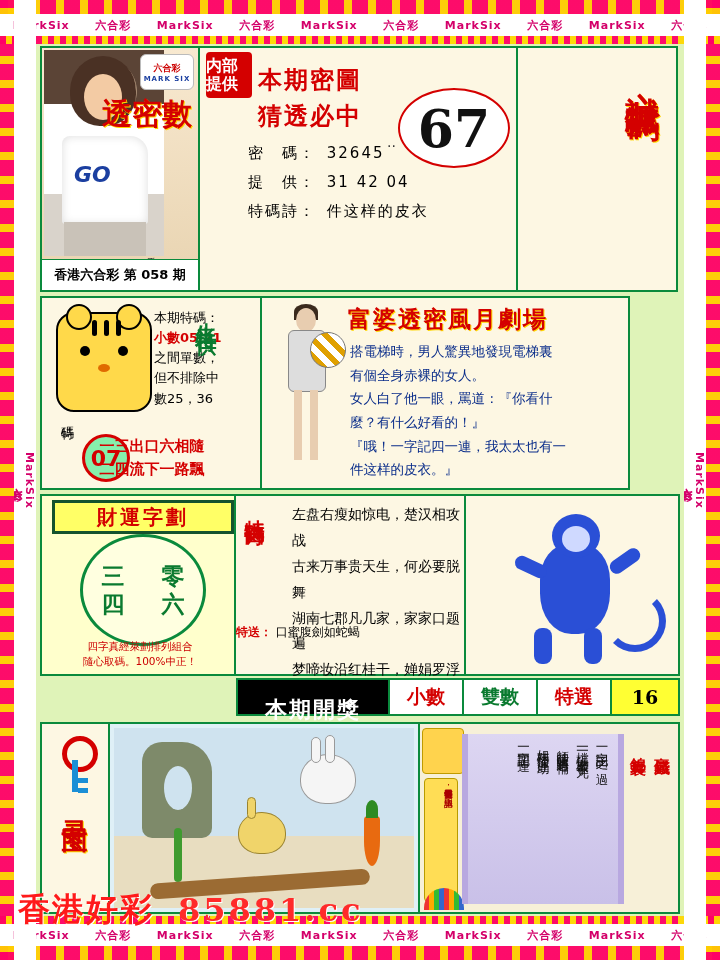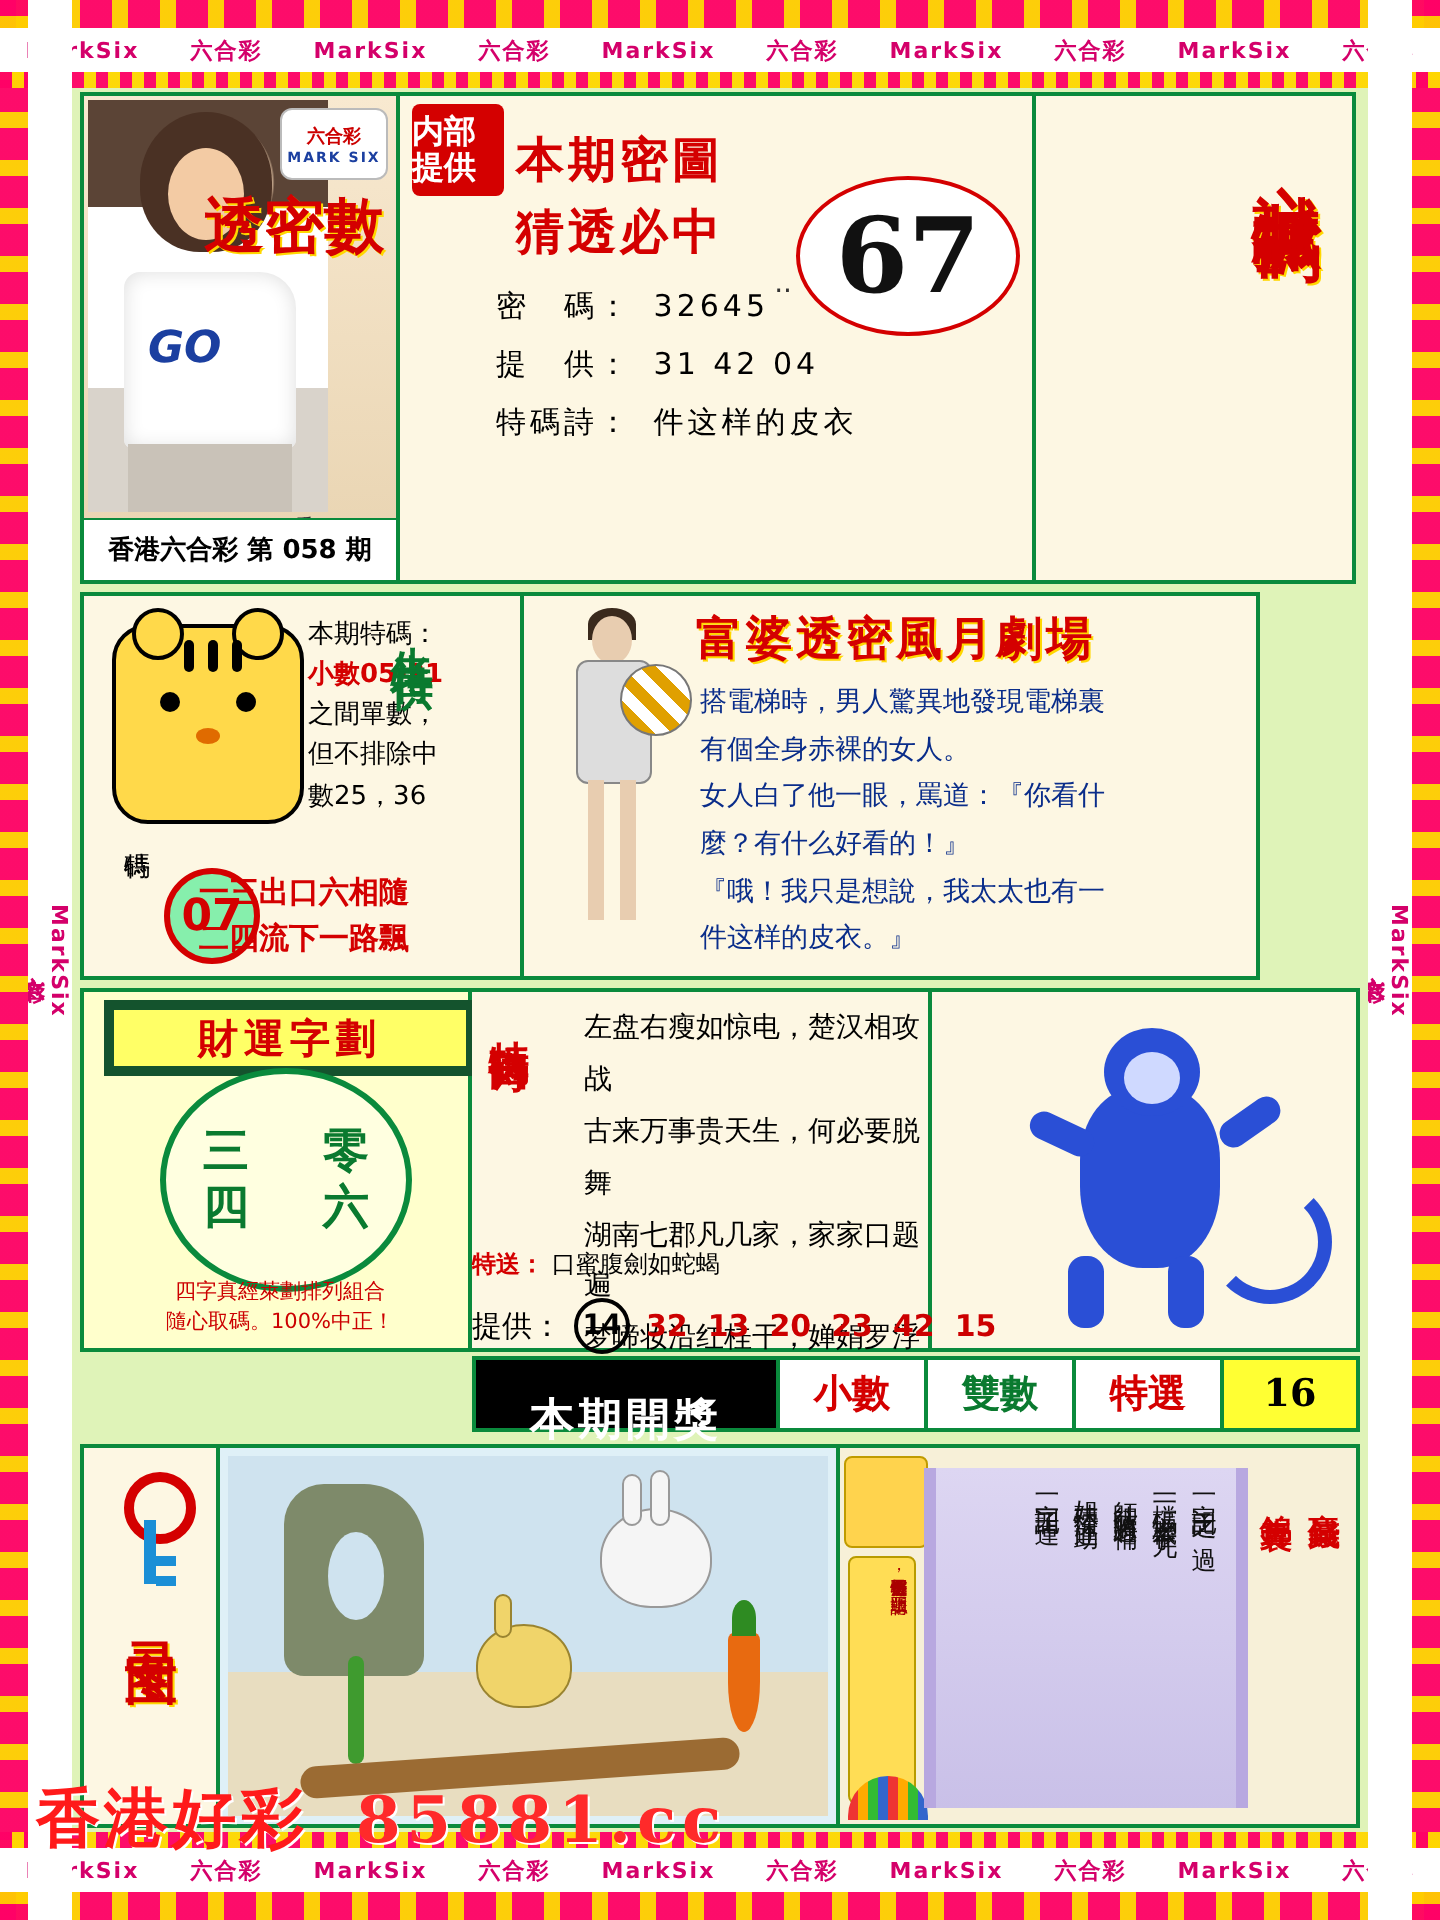--- a/index.html
+++ b/index.html
@@ -256,21 +256,21 @@
   
   .row3{
     position:absolute;left:0;top:448px;width:640px;height:182px;display:flex;
   }
   .cai-box{
     width:196px;height:182px;border:2px solid #0a8a3c;
     background:#ffffcc;box-sizing:border-box;position:relative;
   }
   .cai-title{
     position:absolute;left:10px;top:4px;width:176px;height:28px;
-    background:#ffff66;border:5px solid #14532d;
+    background:#ffff66;border:3px solid #14532d;
     display:flex;align-items:center;justify-content:center;
     font-family:"DejaVu Serif","Liberation Serif",serif;
     font-size:20px;font-weight:bold;color:#d40000;letter-spacing:3px;
   }
   .cai-oval{
     position:absolute;left:38px;top:38px;width:120px;height:106px;
     border:3px solid #0a8a3c;border-radius:50%;
     background:#ffffe0;
     display:flex;flex-wrap:wrap;align-items:center;justify-content:center;
     align-content:center;
@@ -603,21 +603,21 @@
           <div class="ball"></div>
           <div class="legl"></div>
           <div class="legr"></div>
         </div>
         <div class="story-title">富婆透密風月劇場</div>
         <div class="story-text">
           <div>搭電梯時，男人驚異地發現電梯裏</div>
           <div>有個全身赤裸的女人。</div>
           <div>女人白了他一眼，罵道：『你看什</div>
           <div>麼？有什么好看的！』</div>
-          <div>『哦！我只是想說，我太太也有一</div>
+          <div>『哦！一字記四一連，我太太也有一</div>
           <div>件这样的皮衣。』</div>
         </div>
       </div>
     </div>
 
     <div class="row3">
       <div class="cai-box">
         <div class="cai-title">財運字劃</div>
         <div class="cai-oval">
           <span>三</span>
@@ -653,30 +653,20 @@
           <div class="m-leg2"></div>
         </div>
       </div>
     </div>
 
     <div class="special-send">
       <span class="red">特送：</span>
       <span>口蜜腹劍如蛇蝎</span>
     </div>
 
-    <div class="supply-row">
-      <span class="lbl">提供：</span>
-      <span class="circle-n">14</span>
-      <span class="n">32</span>
-      <span class="n">13</span>
-      <span class="n">20</span>
-      <span class="n">23</span>
-      <span class="n">42</span>
-      <span class="n">15</span>
-    </div>
 
     <div class="prize-bar">
       <div class="pb-title">本期開獎</div>
       <div class="pb-cell pb-small">小數</div>
       <div class="pb-cell pb-double">雙數</div>
       <div class="pb-cell pb-select">特選</div>
       <div class="pb-cell pb-num">16</div>
     </div>
 
     <div class="row4">

